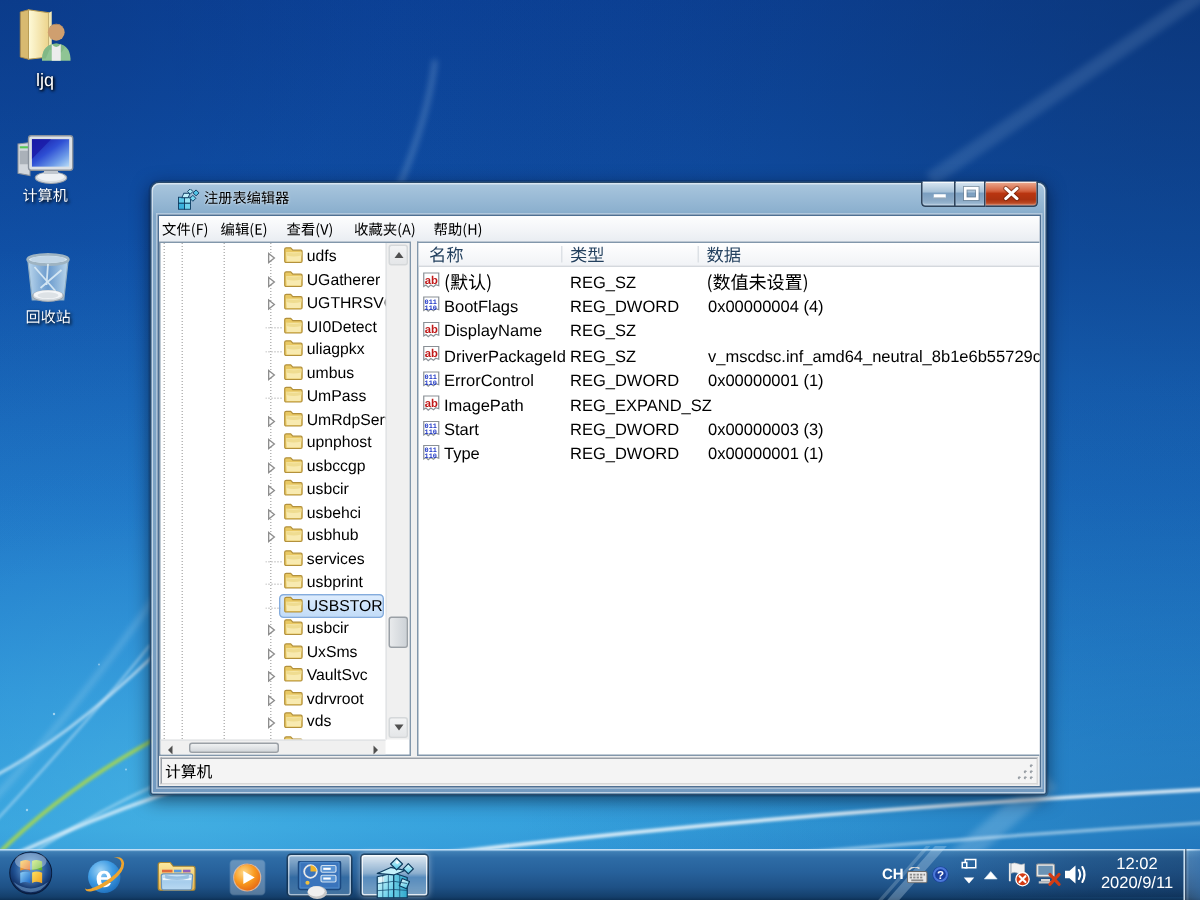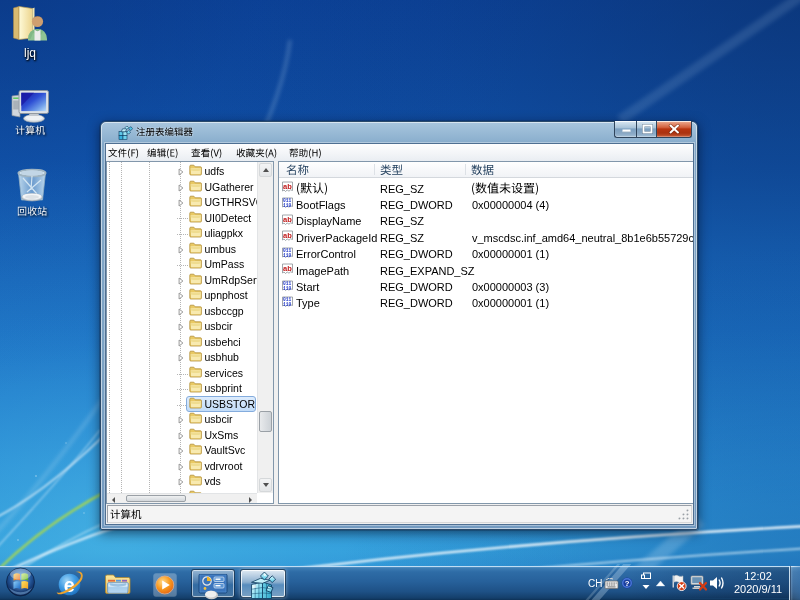--- a/index.html
+++ b/index.html
@@ -690,21 +690,21 @@
 </g>
 <g stroke="#11496e" stroke-width=".55" opacity=".9" fill="none">
 <path d="M3.5 18.2 L14.5 16.5 M3.5 22.8 L14.5 22 M7.2 12.7 L7.2 27.5 M10.9 11.9 L10.9 27.5 M14.5 16.5 L23.5 18 M14.5 22 L23.5 22.6 M18.5 12.3 L18.5 27.5"></path>
 </g>
 <g fill="#fff" opacity=".85">
         <path d="M4.5 14.2 L8 13.5 L8 16.8 L4.5 17.4 Z" opacity=".7"></path>
         <path d="M15.5 3.8 L17 2.6 L18.3 4 L16.8 5.2 Z"></path>
       </g>
 </svg>
 
-<div class="tray" style="left:588px;top:12px;font-size:10px;font-weight:normal">CH</div>
+<div class="tray" style="left:588px;top:12px;font-size:10px;font-weight:bold">CH</div>
 <svg class="abs" style="left:604px;top:12px" width="15" height="11" viewBox="0 0 15 11">
 <path d="M2 2 Q 5 -1.5 9 1" fill="none" stroke="#d8d8d8" stroke-width="1"></path>
 <rect x="1" y="3" width="13" height="7.5" rx="1" fill="#e8e8e8" stroke="#6a6a6a" stroke-width=".7"></rect>
 <g fill="#8a8a8a">
         <rect x="2.5" y="4.5" width="1.5" height="1.2"></rect>
         <rect x="4.8" y="4.5" width="1.5" height="1.2"></rect>
         <rect x="7.1" y="4.5" width="1.5" height="1.2"></rect>
         <rect x="9.4" y="4.5" width="1.5" height="1.2"></rect>
         <rect x="11.7" y="4.5" width="1" height="1.2"></rect>
         <rect x="2.5" y="6.4" width="1.5" height="1.2"></rect>

